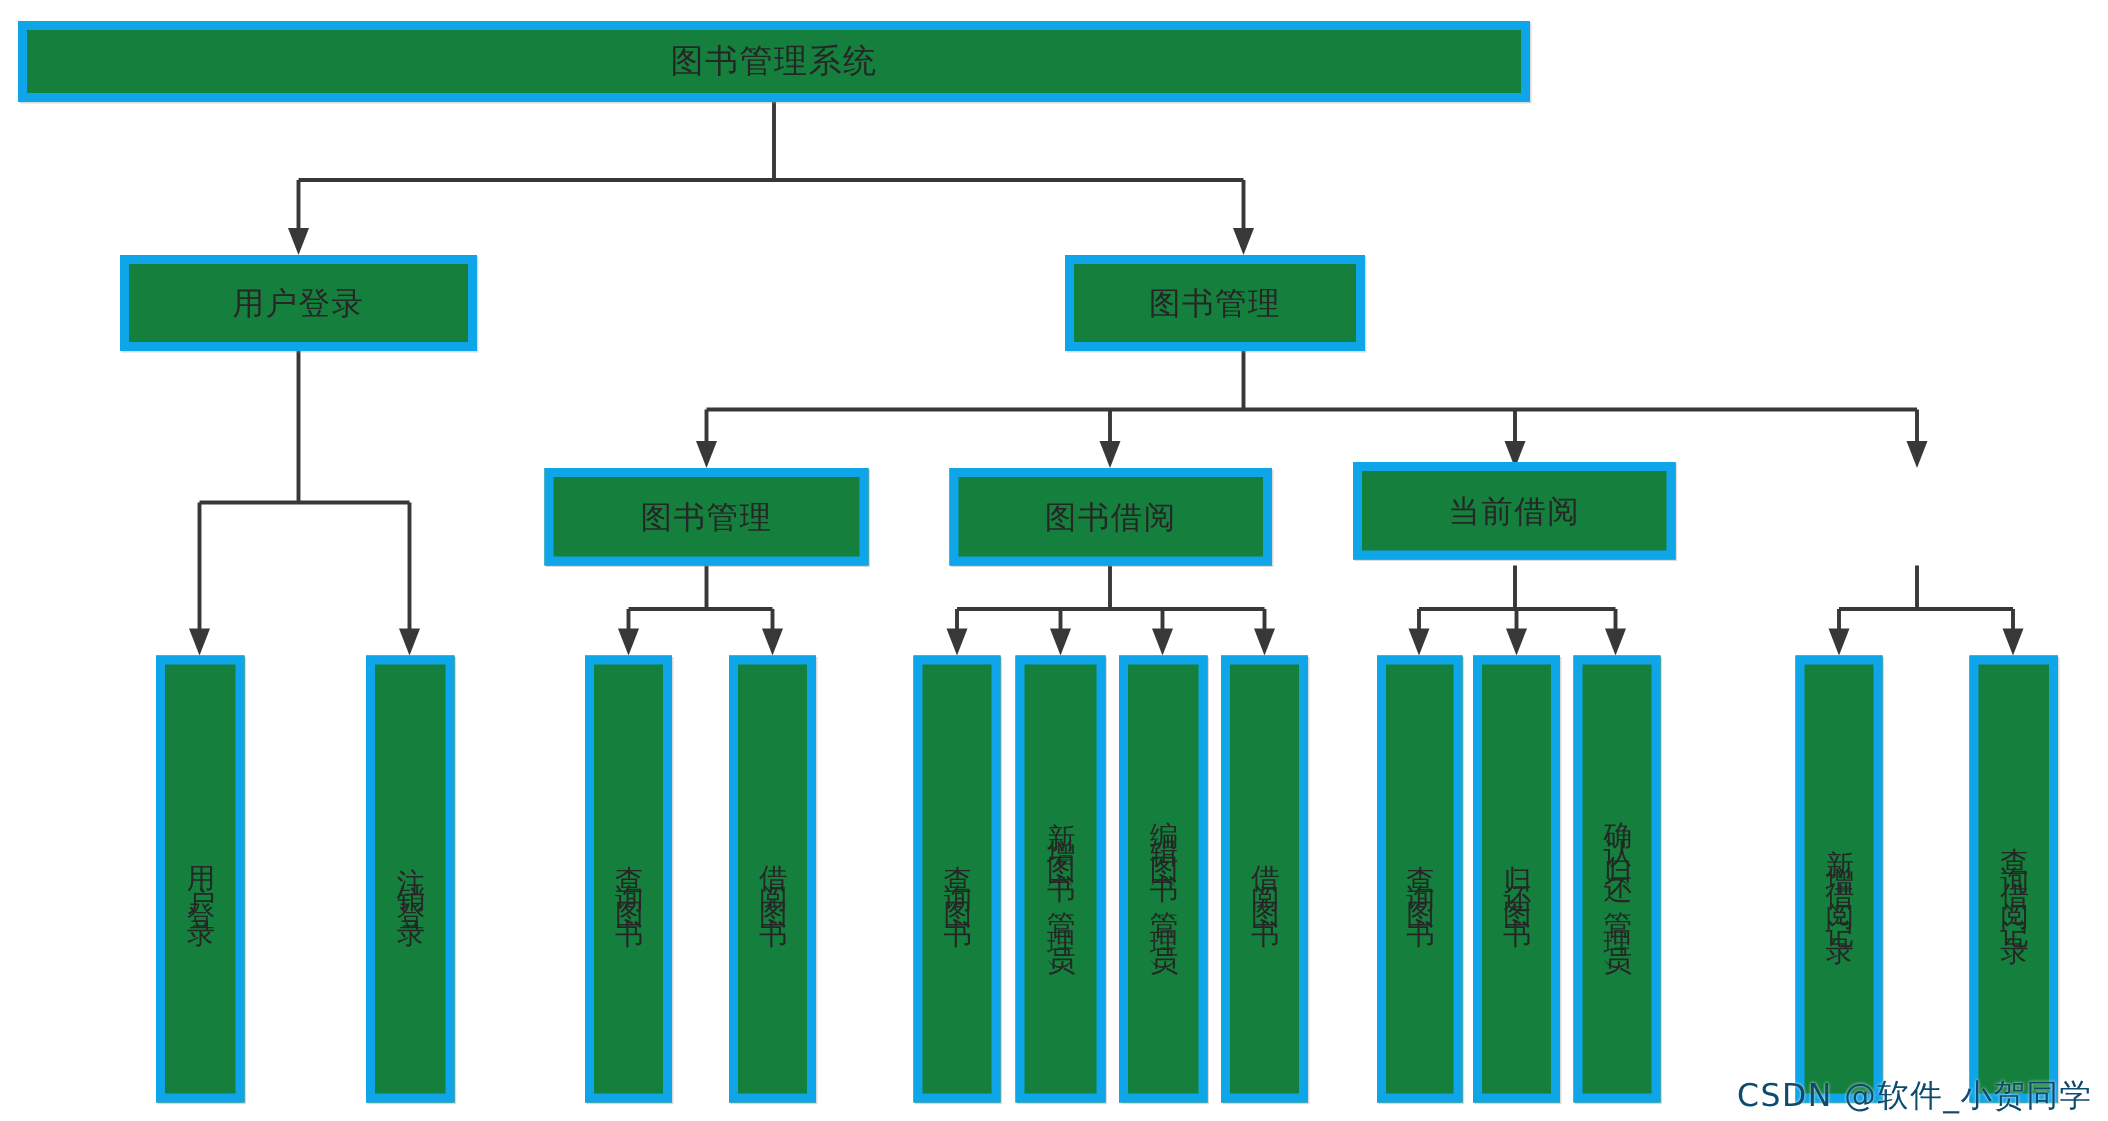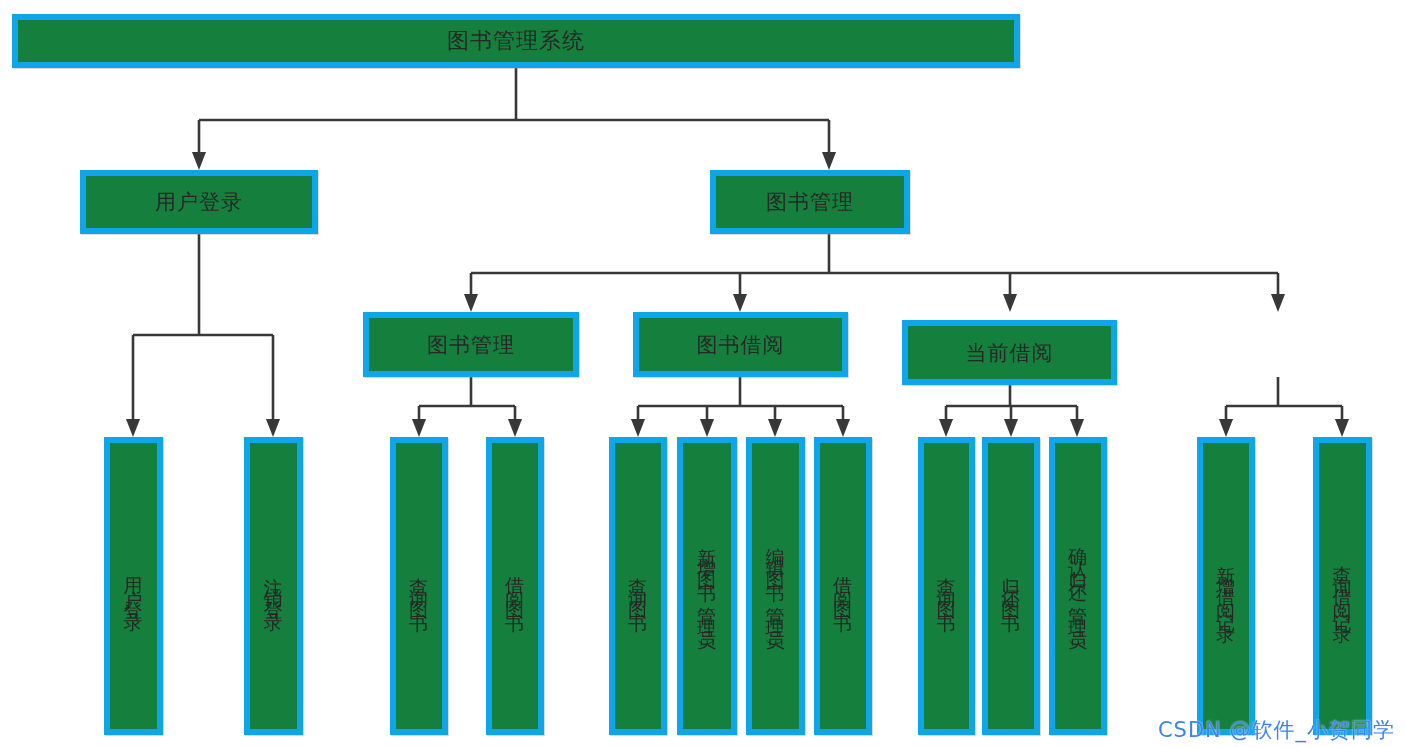--- a/index.html
+++ b/index.html
@@ -29,21 +29,21 @@
     font-size:19px;
     letter-spacing:12px;
     line-height:1;
     white-space:nowrap;
   }
   .watermark{
     position:absolute;
     right:10px;top:716px;
     z-index:3;
     font-size:21px;
-    color:#3b82f6;
+    color:#0c4a6e;
     letter-spacing:1px;
     text-shadow:0 0 2px rgba(255,255,255,0.9);
     white-space:nowrap;
   }
 </style>
 </head>
 <body>
 
 <div class="canvas">
 
@@ -87,21 +87,21 @@
     </g>
   </svg>
 
   <div class="node h root" style="left:12px;top:14px;width:1008px;height:54px;">图书管理系统</div>
 
   <div class="node h" style="left:80px;top:170px;width:238px;height:64px;">用户登录</div>
   <div class="node h" style="left:710px;top:170px;width:200px;height:64px;">图书管理</div>
 
   <div class="node h" style="left:363px;top:312px;width:216px;height:65px;">图书管理</div>
   <div class="node h" style="left:633px;top:312px;width:215px;height:65px;text-align:right;">图书借阅</div>
-  <div class="node h" style="left:902px;top:320px;width:215px;height:65px;">当前借阅</div>
+  <div class="node h" style="left:902px;top:308px;width:215px;height:65px;">当前借阅</div>
 
   <div class="node v" style="left:104px;top:437px;width:59px;height:298px;">
     <span>用户登录</span>
   </div>
   <div class="node v" style="left:244px;top:437px;width:59px;height:298px;">
     <span>注销登录</span>
   </div>
 
   <div class="node v" style="left:390px;top:437px;width:58px;height:298px;">
     <span>查询图书</span>

